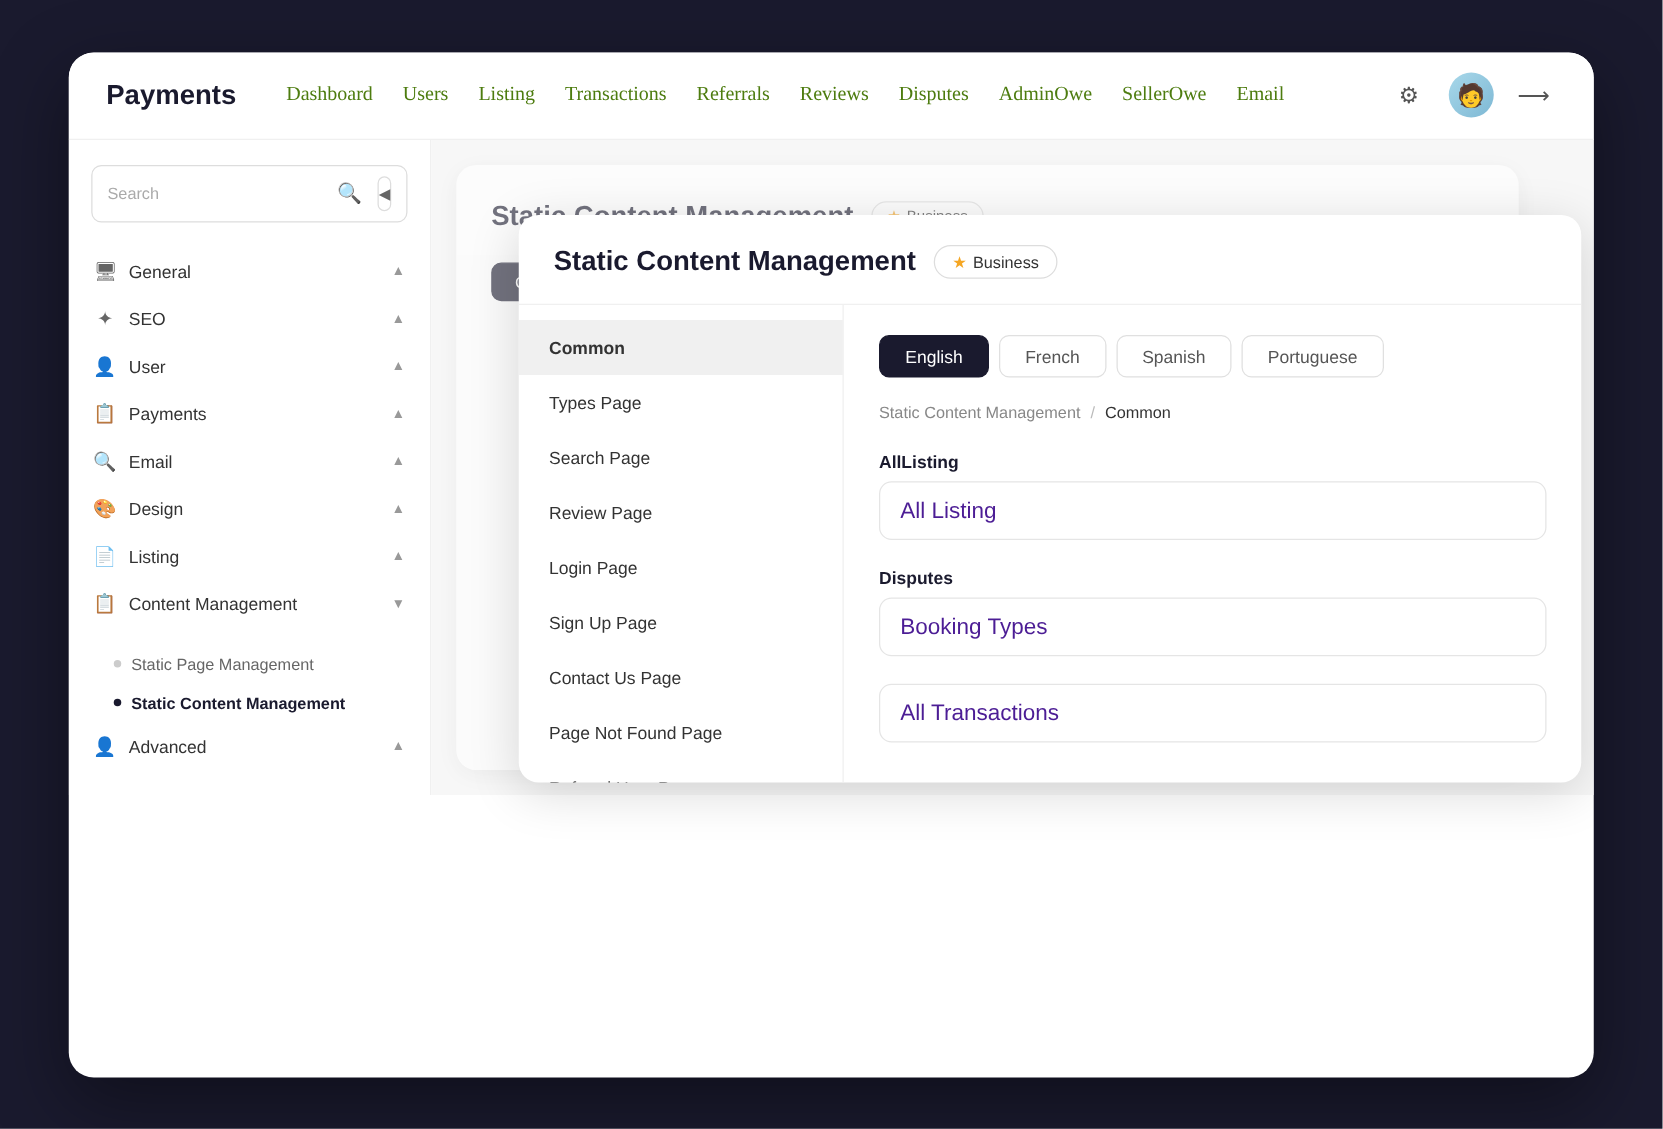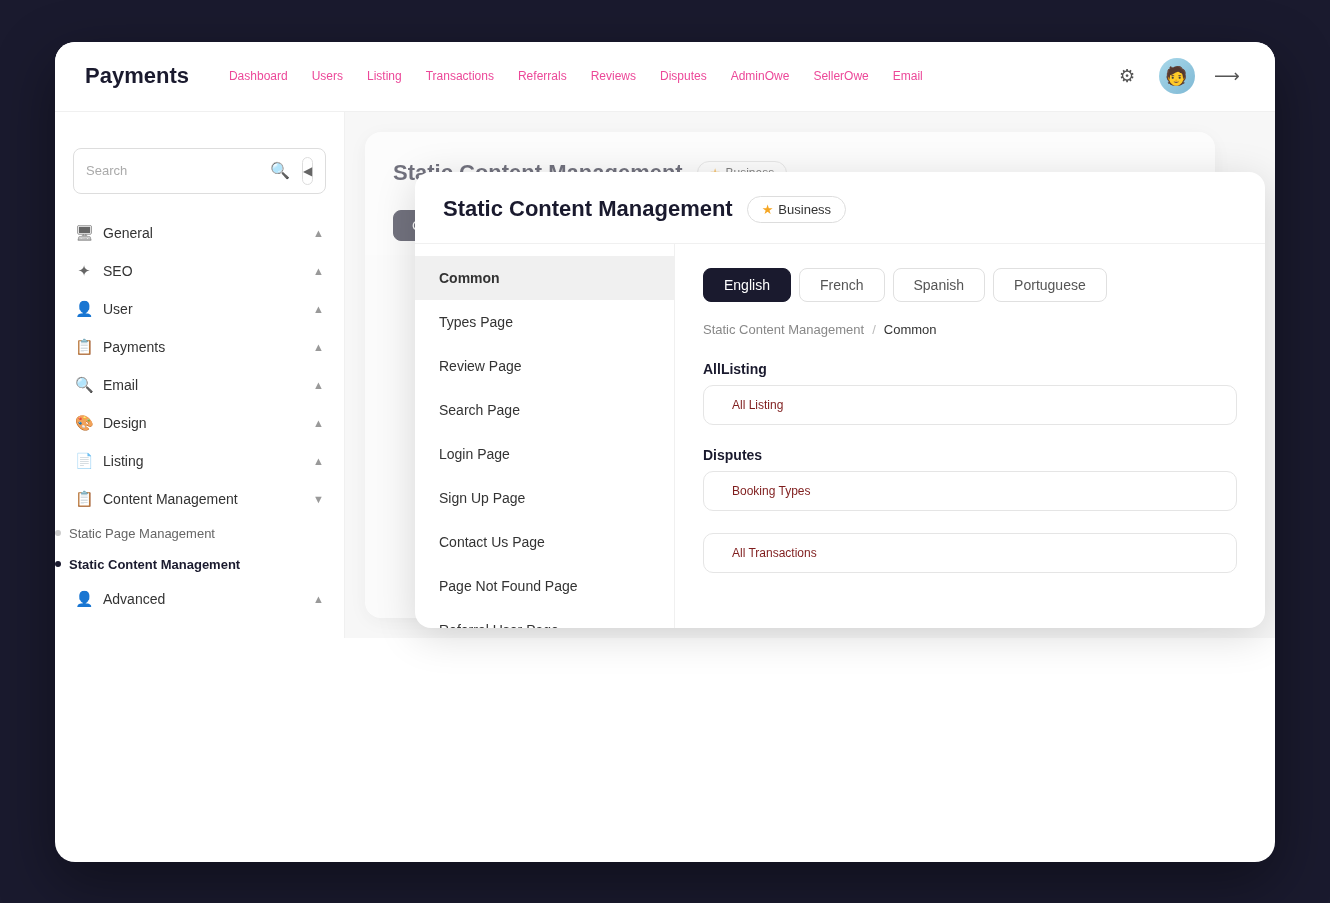--- a/index.html
+++ b/index.html
@@ -37,24 +37,25 @@
       font-weight: 700;
       color: #1a1a2e;
       margin-right: 40px;
     }
     .nav-links {
       display: flex;
       gap: 24px;
       flex: 1;
     }
     .nav-link {
-      font-size: 12px;
-      color: #ec4899;
+      font-size: 16px;
+      color: #4d7c0f;
       cursor: pointer;
       white-space: nowrap;
+      font-family: Liberation Serif, serif;
     }
     .nav-actions {
       display: flex;
       align-items: center;
       gap: 14px;
     }
     .nav-icon-btn {
       width: 36px;
       height: 36px;
       display: flex;
@@ -86,21 +87,21 @@
     .sidebar {
       width: 290px;
       min-width: 290px;
       border-right: 1px solid #f0f0f0;
       padding: 20px 0;
       background: #fff;
     }
     .search-bar {
       display: flex;
       align-items: center;
-      margin: 16px 18px 20px;
+      margin: 0 18px 20px;
       border: 1px solid #ddd;
       border-radius: 8px;
       padding: 8px 12px;
       gap: 8px;
     }
     .search-bar input {
       border: none;
       outline: none;
       font-size: 13px;
       flex: 1;
@@ -137,20 +138,22 @@
     }
     .sidebar-item-icon {
       font-size: 15px;
       color: #666;
       width: 18px;
       text-align: center;
     }
     .chevron { font-size: 11px; color: #999; }
 
     .sidebar-sub {
+      padding-left: 36px;
+      margin-top: 14px;
     }
     .sidebar-sub-item {
       padding: 8px 20px 8px 0;
       font-size: 13px;
       color: #666;
       cursor: pointer;
       display: flex;
       align-items: center;
       gap: 8px;
     }
@@ -338,25 +341,25 @@
       margin-bottom: 22px;
     }
     .field-label {
       font-size: 14px;
       font-weight: 600;
       color: #1a1a2e;
       margin-bottom: 8px;
     }
     .field-input {
       width: 100%;
-      padding: 12px 28px;
+      padding: 12px 16px;
       border: 1.5px solid #e5e5e5;
       border-radius: 10px;
-      font-size: 12px;
-      color: #7f1d1d;
+      font-size: 18px;
+      color: #4c1d95;
       background: #fff;
       outline: none;
     }
   </style>
 </head>
 <body>
 
 <div class="outer-card">
 
   <nav class="top-nav">
@@ -502,22 +505,22 @@
             <span>Business</span>
           </div>
         </div>
 
         <div class="fg-card-body">
 
           <div class="pages-list">
 
           <div class="page-item active">Common</div>
               <div class="page-item">Types Page</div>
+              <div class="page-item">Search Page</div>
               <div class="page-item">Review Page</div>
-              <div class="page-item">Search Page</div>
               <div class="page-item">Login Page</div>
               <div class="page-item">Sign Up Page</div>
               <div class="page-item">Contact Us Page</div>
               <div class="page-item">Page Not Found Page</div>
               <div class="page-item">Referral User Page</div>
             </div>
 
           <div class="right-panel">
 
             <div class="lang-tabs">

